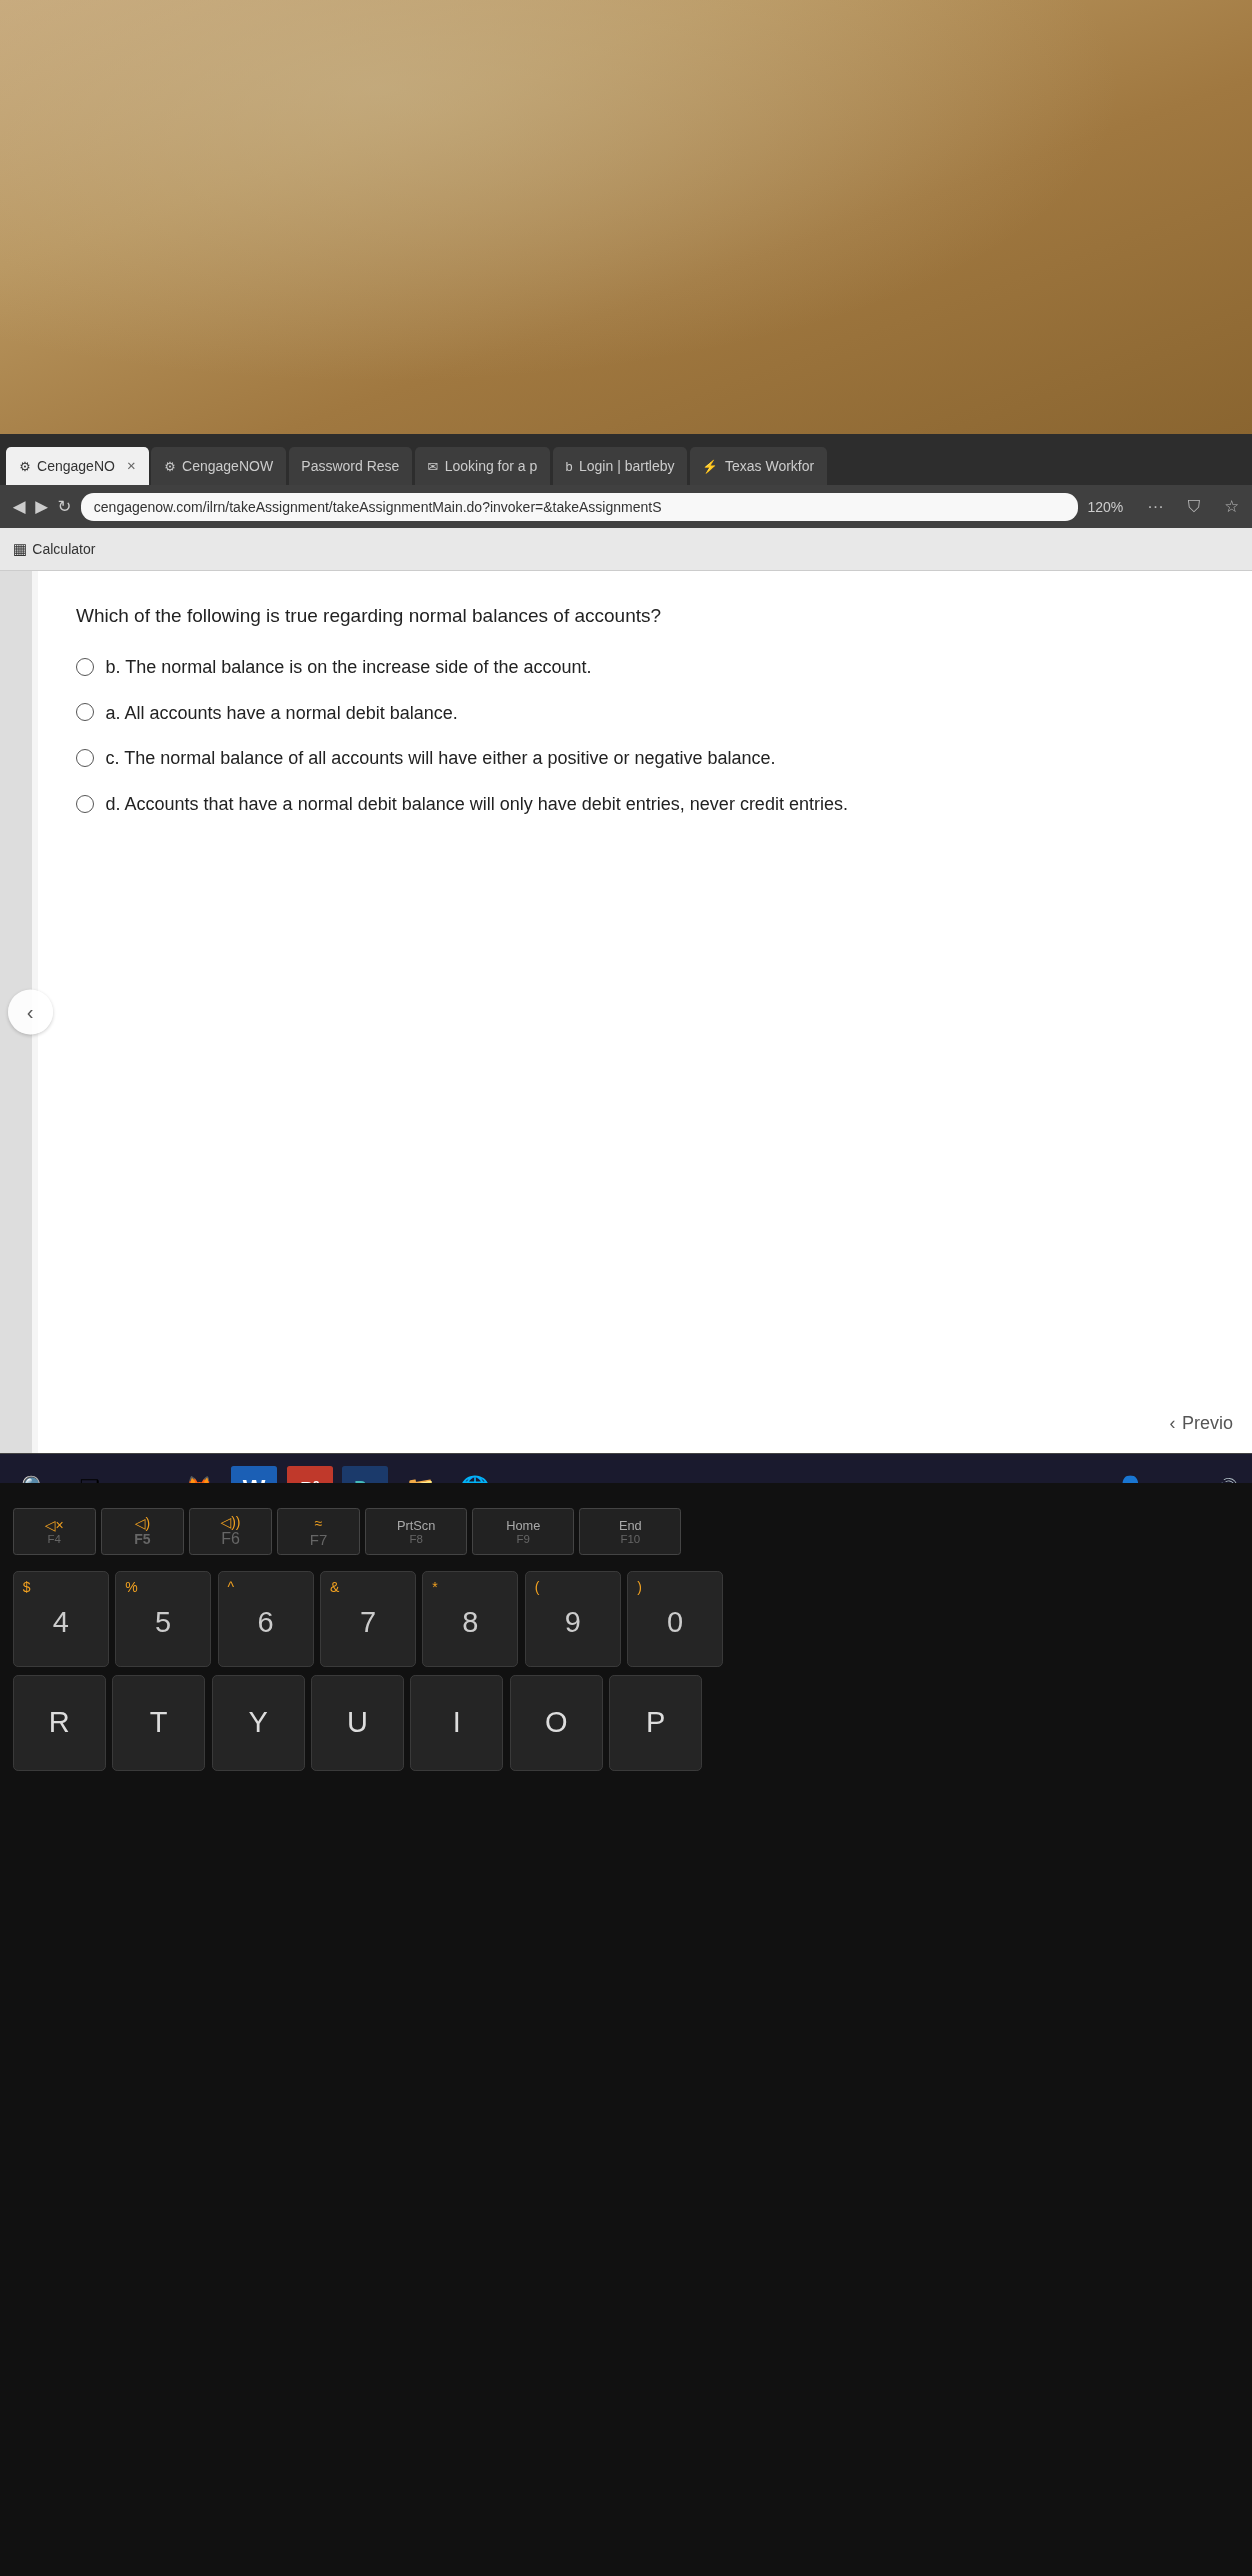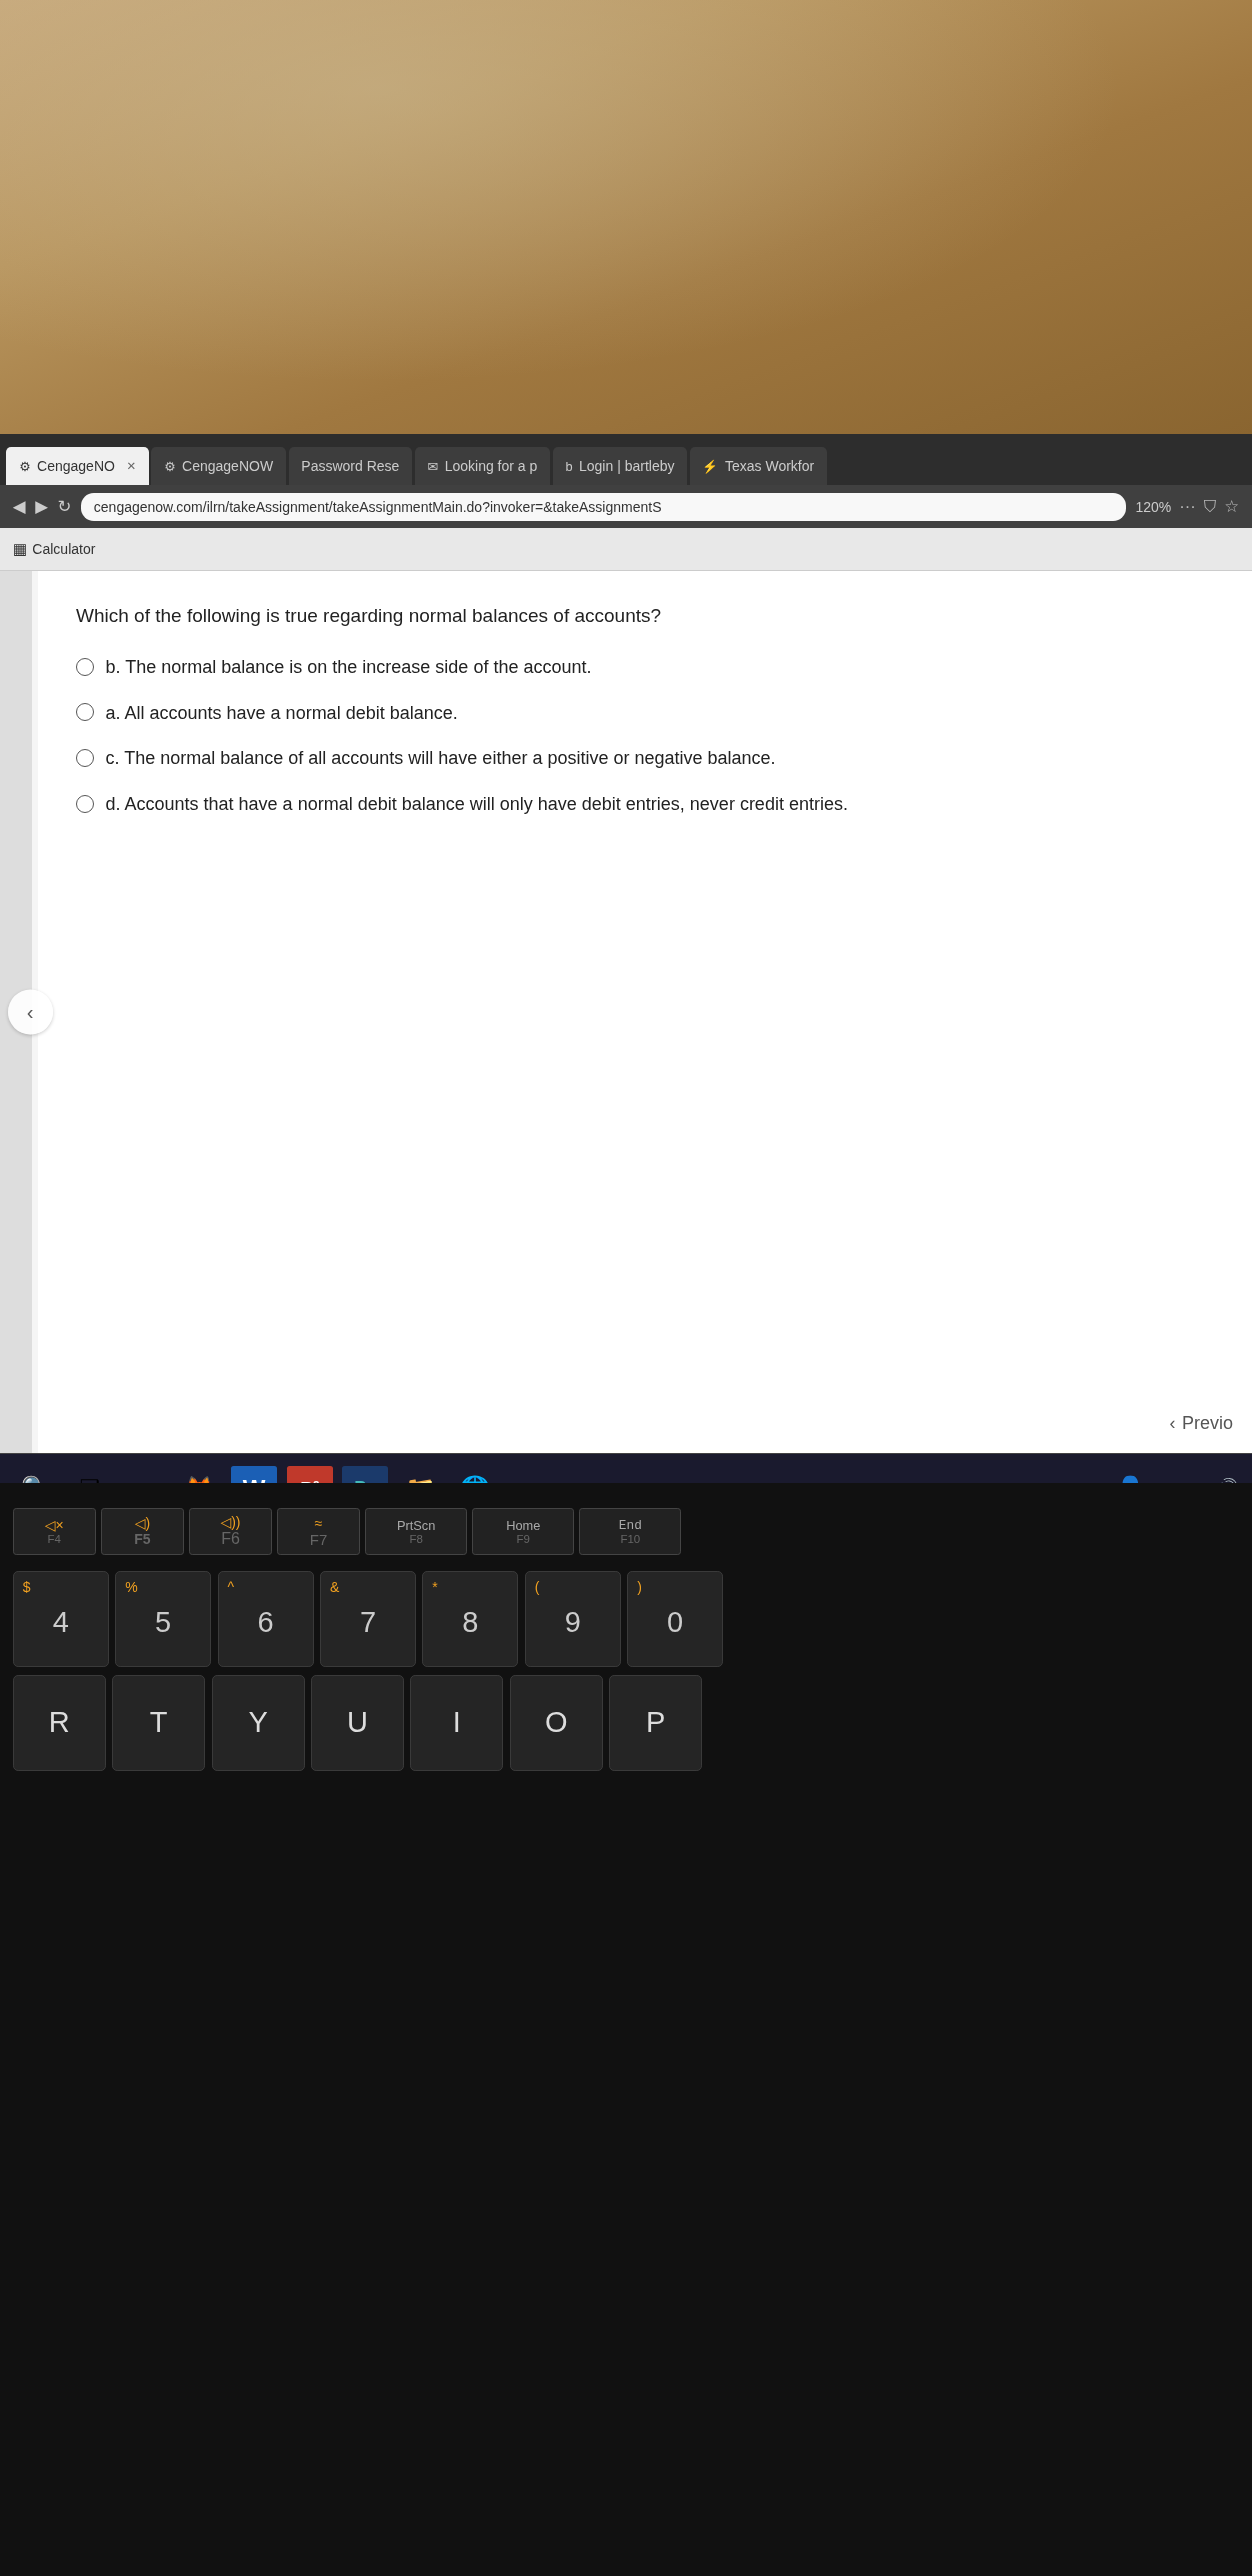--- a/index.html
+++ b/index.html
@@ -92,21 +92,21 @@
       border: none;
       border-radius: 12.8px;
       height: 28px;
       padding: 0 12.8px;
       font-size: 14px;
       color: #333;
       outline: none;
     }
     .address-actions {
       display: flex;
-      gap: 8px;
+      gap: 24px;
       align-items: center;
     }
     .addr-icon {
       color: #bbb;
       font-size: 16.6px;
       cursor: pointer;
     }
 
     
     .toolbar {
@@ -465,21 +465,21 @@
     </div>
     <div class="fn-key" style="min-width:102px;">
       <span style="font-size:12.8px;color:#aaa;">PrtScn</span>
       <span style="font-size:11.5px;color:#666;">F8</span>
     </div>
     <div class="fn-key" style="min-width:102px;">
       <span style="font-size:12.8px;color:#aaa;">Home</span>
       <span style="font-size:11.5px;color:#666;">F9</span>
     </div>
     <div class="fn-key" style="min-width:102px;">
-      <span style="font-size:12.8px;color:#aaa;font-family:Liberation Mono, monospace;">End</span>
+      <span style="font-size:12.8px;color:#aaa;">End</span>
       <span style="font-size:11.5px;color:#666;">F10</span>
     </div>
   </div>
 
   <div style="display:flex;gap:6.4px;margin-bottom:7.7px;">
     <div class="num-key">
       <span class="top-char">$</span>
       <span class="main-num">4</span>
     </div>
     <div class="num-key">

